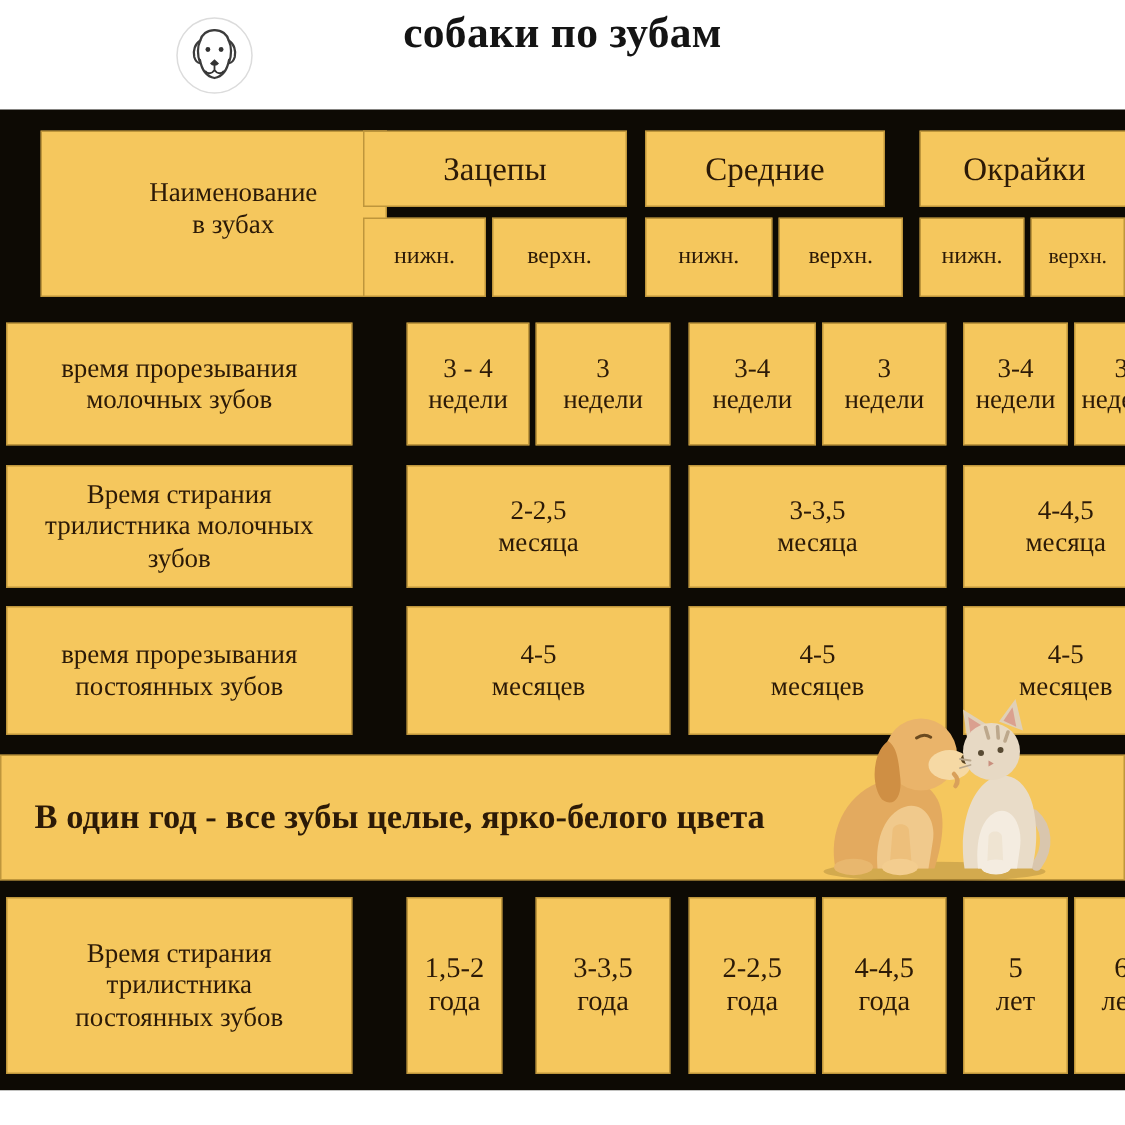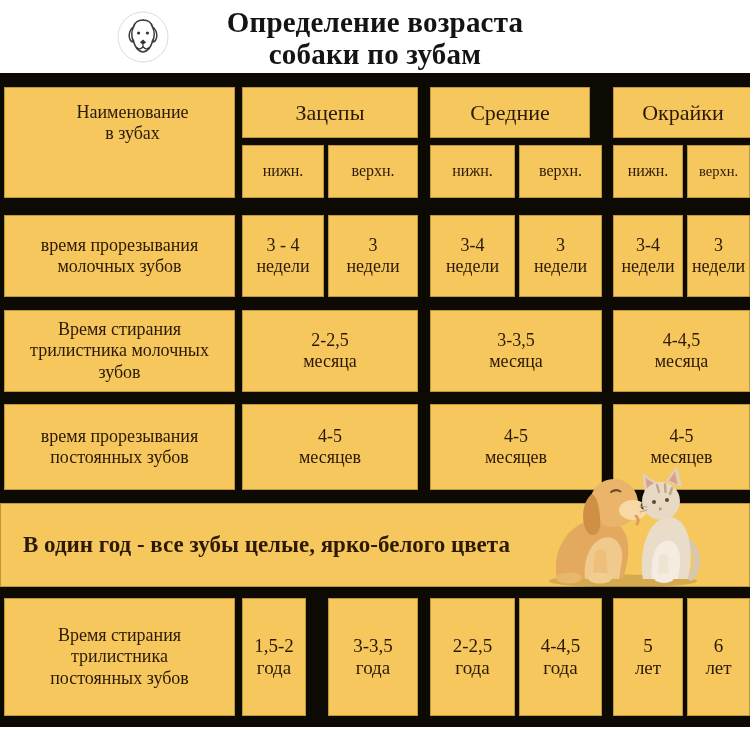--- a/index.html
+++ b/index.html
@@ -28,23 +28,23 @@
   
   .cell{
     position:absolute;background:var(--cell);
     display:flex;flex-direction:column;align-items:center;justify-content:center;
     text-align:center;color:var(--ink);
     border:1px solid rgba(125,90,20,.45);
   }
   .cell span{display:block;line-height:1.18;}
   .group-h{font-size:22px;align-items:center;}
   .sub-h{font-size:16px;}
-  .name-col{font-size:18px;justify-content:flex-start;padding-top:14px;padding-left:26px;}
+  .name-col{font-size:18px;justify-content:flex-start;padding-top:30px;padding-left:26px;margin-left:23px;}
   .rlabel{font-size:18px;align-items:center;}
-  .val{font-size:18px;}
+  .val{font-size:18px;margin-left:29px;}
   .note-row{
     position:absolute;background:var(--cell);display:flex;align-items:center;
     font-size:23px;font-weight:bold;padding-left:22px;color:var(--ink);
     border:1px solid rgba(125,90,20,.45);
   }
   .animals{position:absolute;left:541px;top:461px;width:164px;height:128px;z-index:5;}
   .footer-strip{position:absolute;left:0;top:727px;width:750px;height:23px;background:var(--page);}
 </style>
 </head>
 <body>
@@ -64,21 +64,20 @@
         </g>
         <g fill="#333333">
           <circle cx="22.6" cy="24" r="1.6"></circle>
           <circle cx="31.4" cy="24" r="1.6"></circle>
           <path d="M27 30.5 l-3 2.8 a3.6 3.6 0 0 0 6 0 Z"></path>
         </g>
         <path d="M27 34 v3.6 M27 37.6 c-1.8 2.8 -4.8 2.8 -5.8 1 M27 37.6 c1.8 2.8 4.8 2.8 5.8 1" stroke="#333333" stroke-width="1.2" fill="none" stroke-linecap="round"></path>
       </svg>
     </div>
     <div class="title">
-      <span>Определение возраста</span>
       <span>собаки по зубам</span>
     </div>
   </div>
 
   <div class="band"></div>
 
   <div class="cell name-col" style="left:4px;top:87px;width:231px;height:111px">
     <span>Наименование</span>
     <span>в зубах</span>
   </div>

